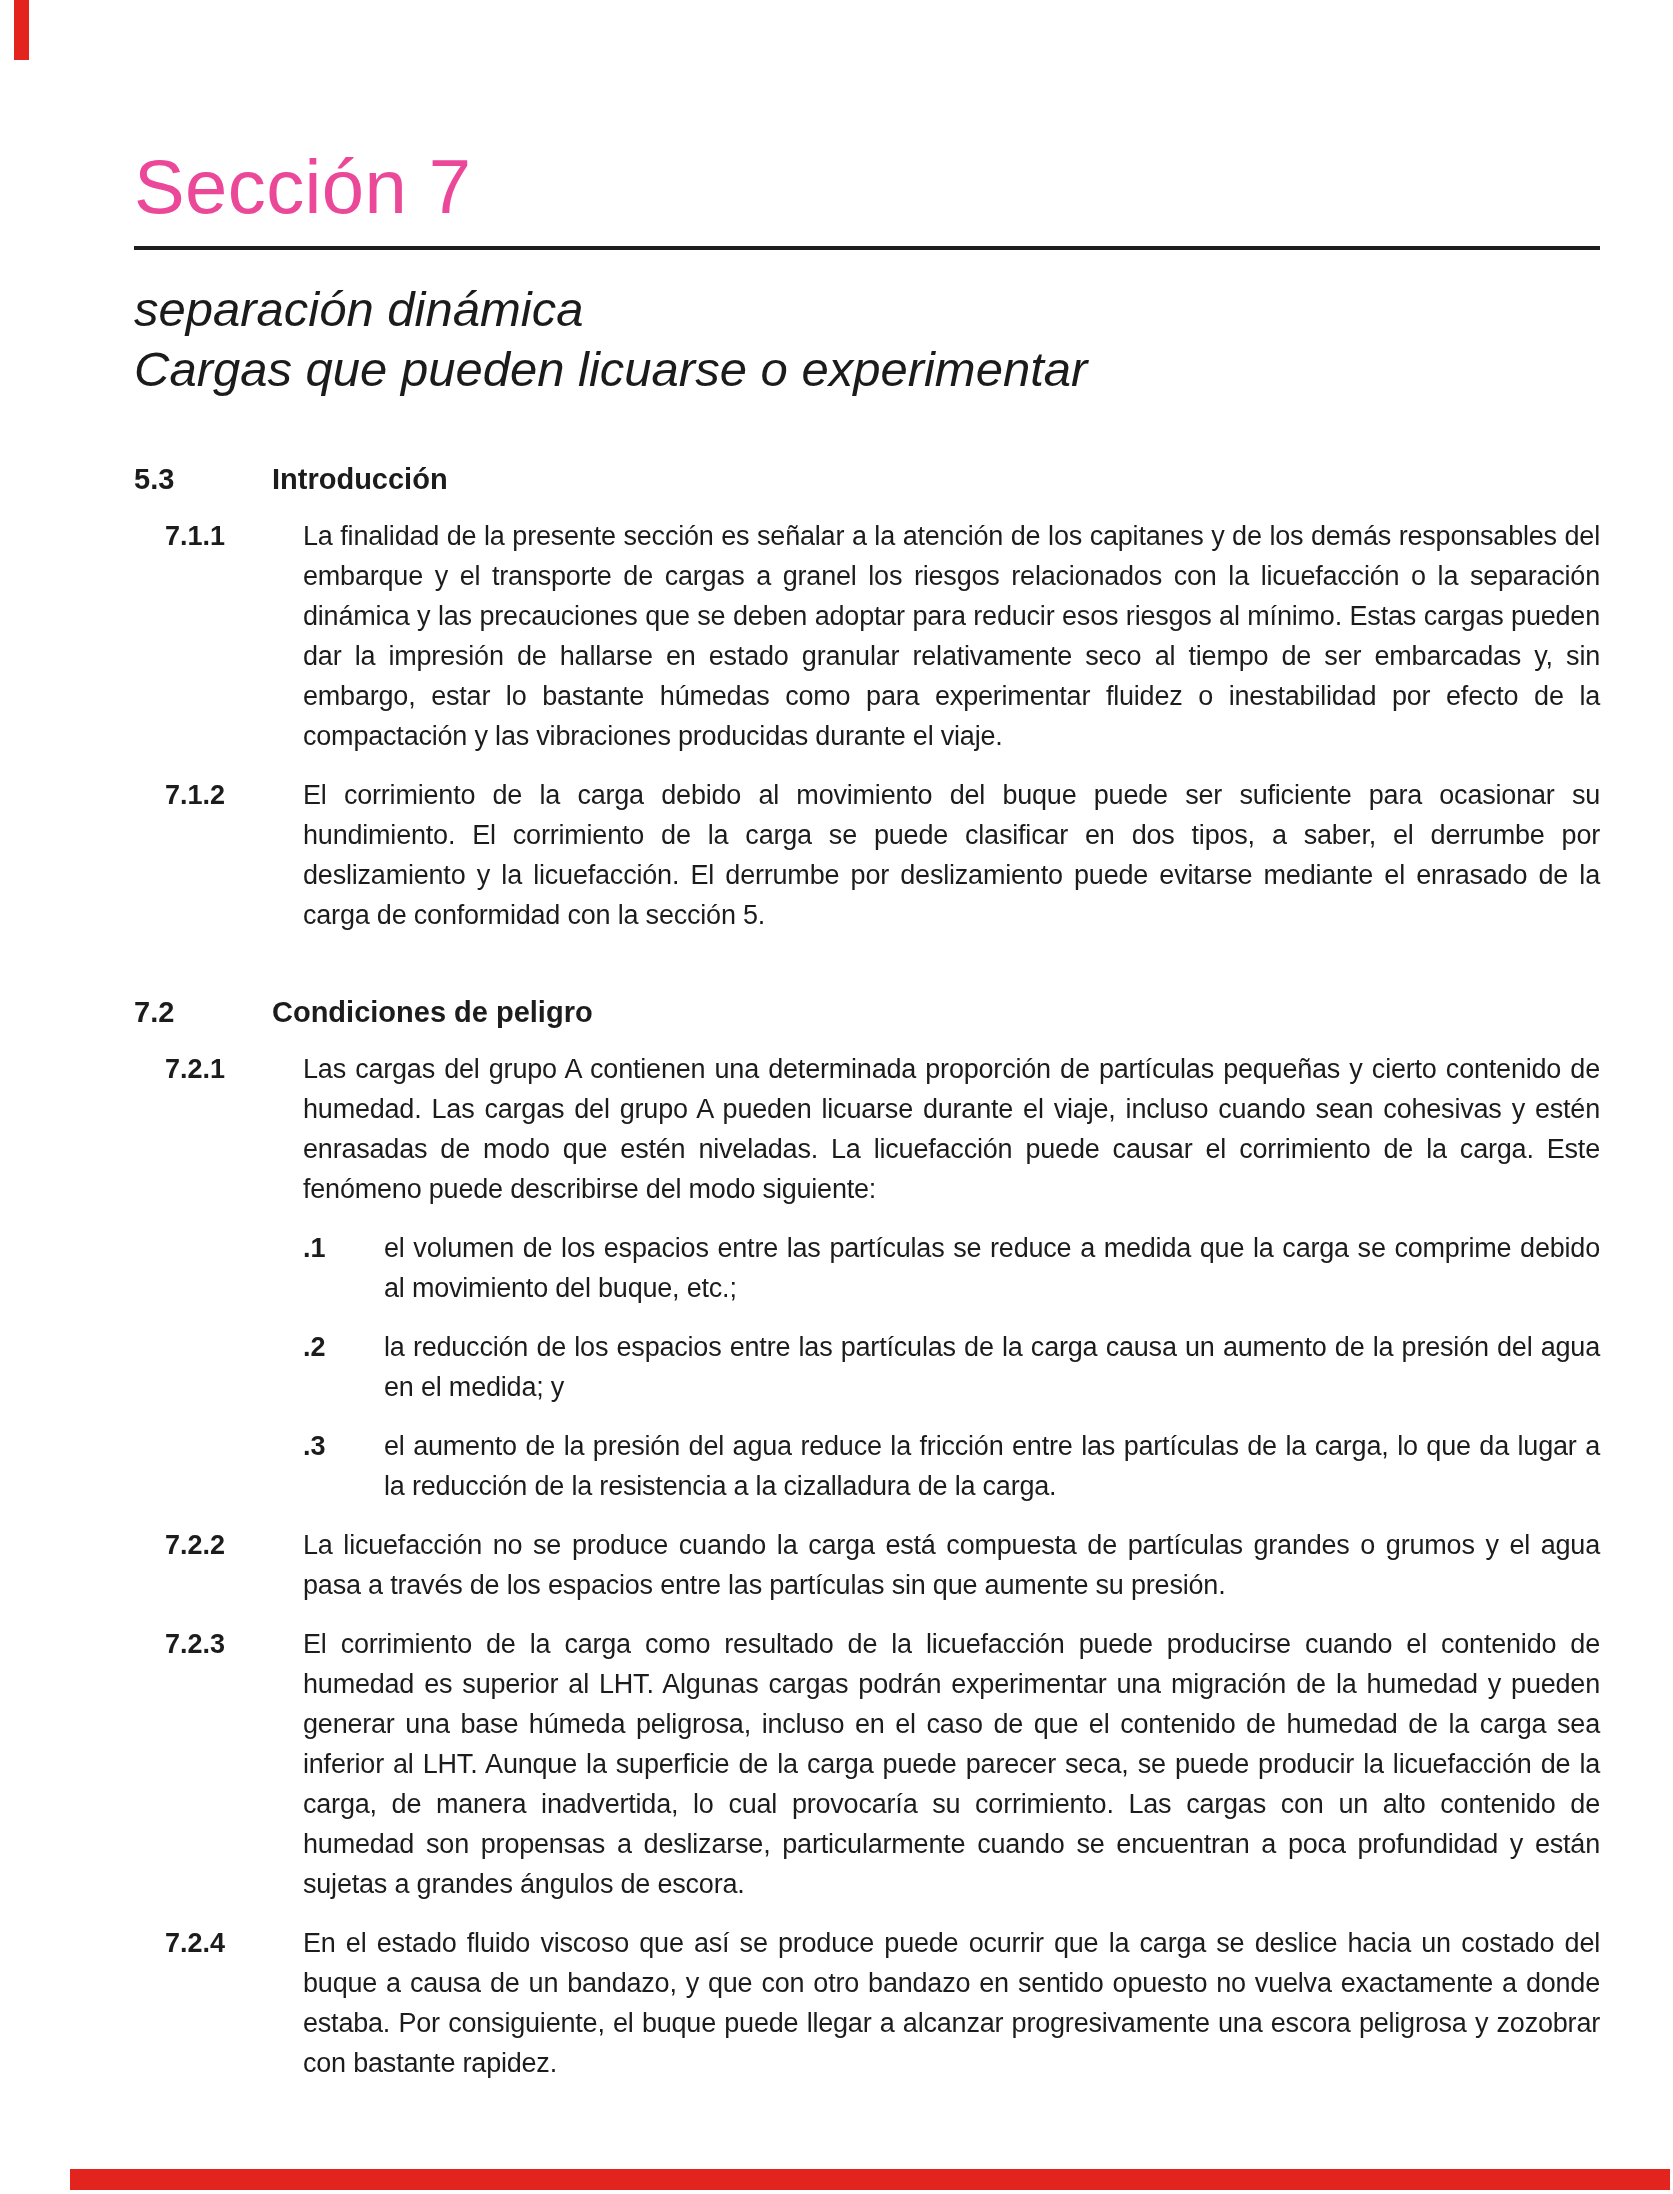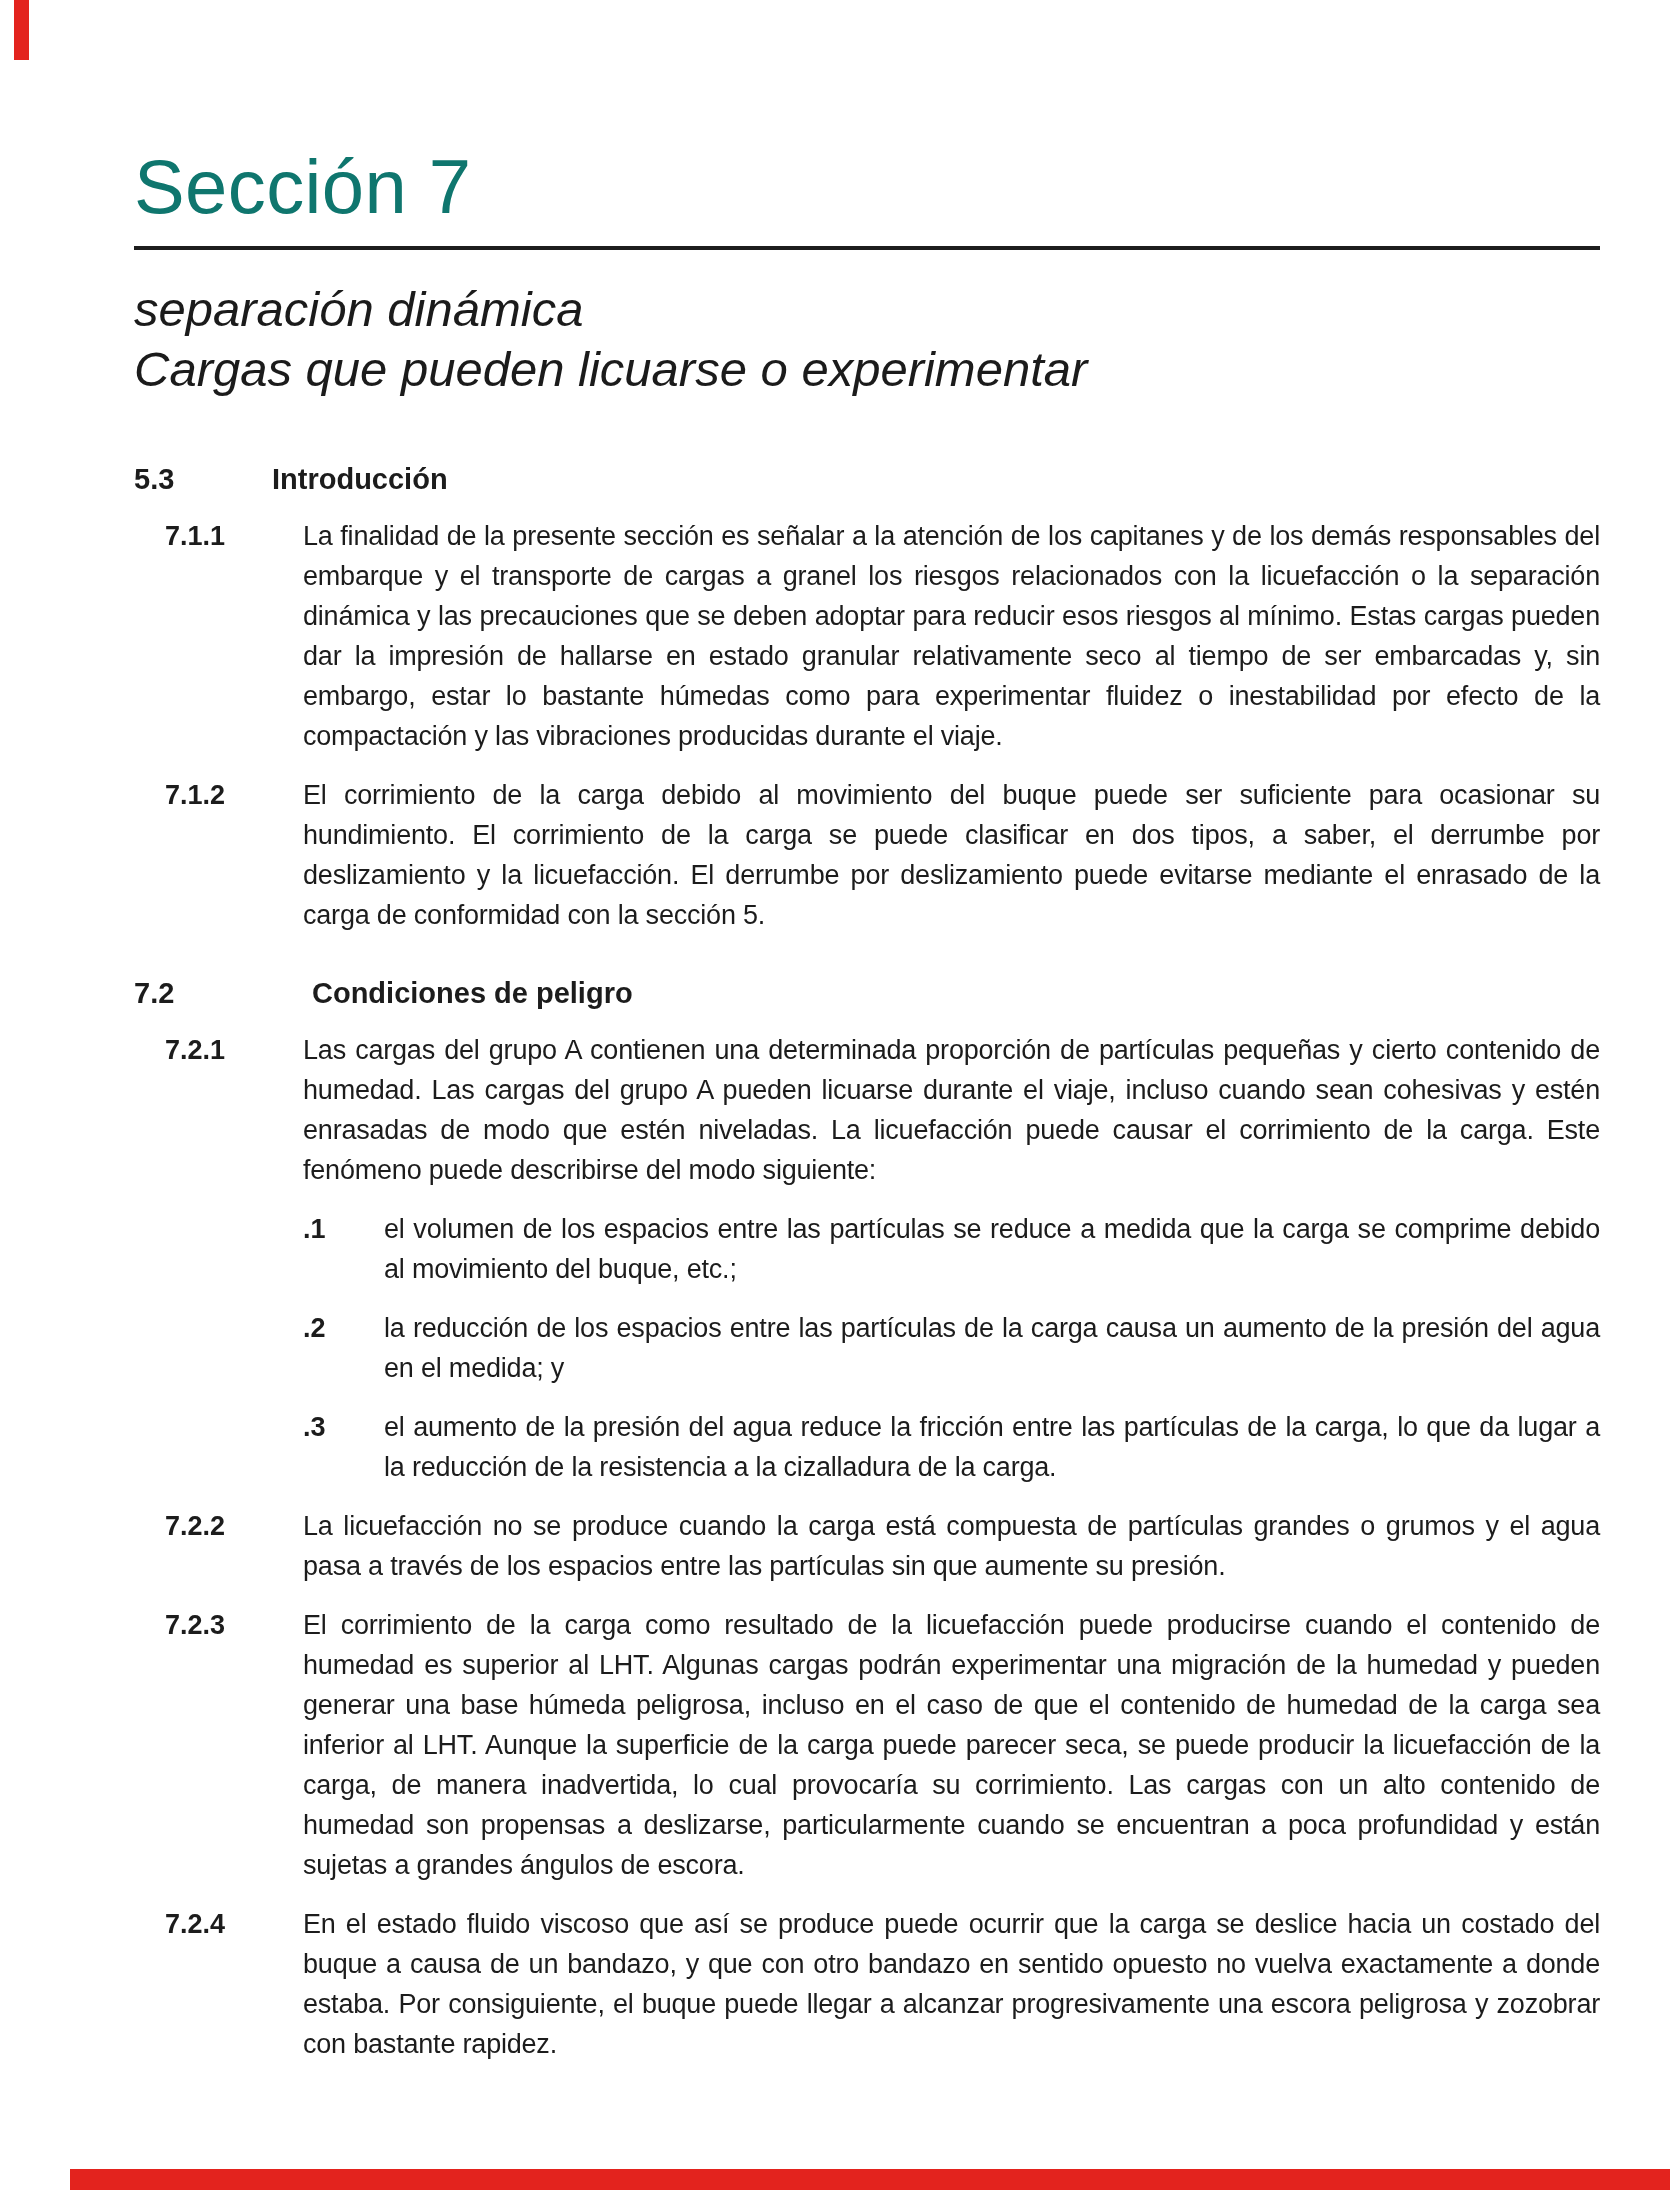--- a/index.html
+++ b/index.html
@@ -34,21 +34,21 @@
     right: 73px;
     top: 0;
   }
 
   .section-number-heading {
     font-size: 76px;
     font-weight: 400;
     line-height: 1;
     margin: 149px 0 0 0;
     letter-spacing: 0.4px;
-    color: #0f766e;
+    color: #ec4899;
   }
 
   .heading-rule {
     border: none;
     height: 4.7px;
     background: #1d1d1d;
     margin: 20.6px 0 0 0;
   }
 
   .doc-title {
@@ -69,21 +69,21 @@
   .row.sub {
     grid-template-columns: 138px 81px 1fr;
   }
 
   .heading-row {
     font-size: 29px;
     font-weight: 700;
     line-height: 35px;
   }
   .heading-row.first { margin-top: 63px; }
-  .heading-row.later { margin-top: 41px; gap: 40px; }
+  .heading-row.later { margin-top: 60px; }
 
   .para {
     margin-top: 19px;
     font-size: 27px;
     line-height: 40px;
     letter-spacing: -0.2px;
     margin-left: 31px;
   }
   .para .clause-num,
   .para .sub-num {

